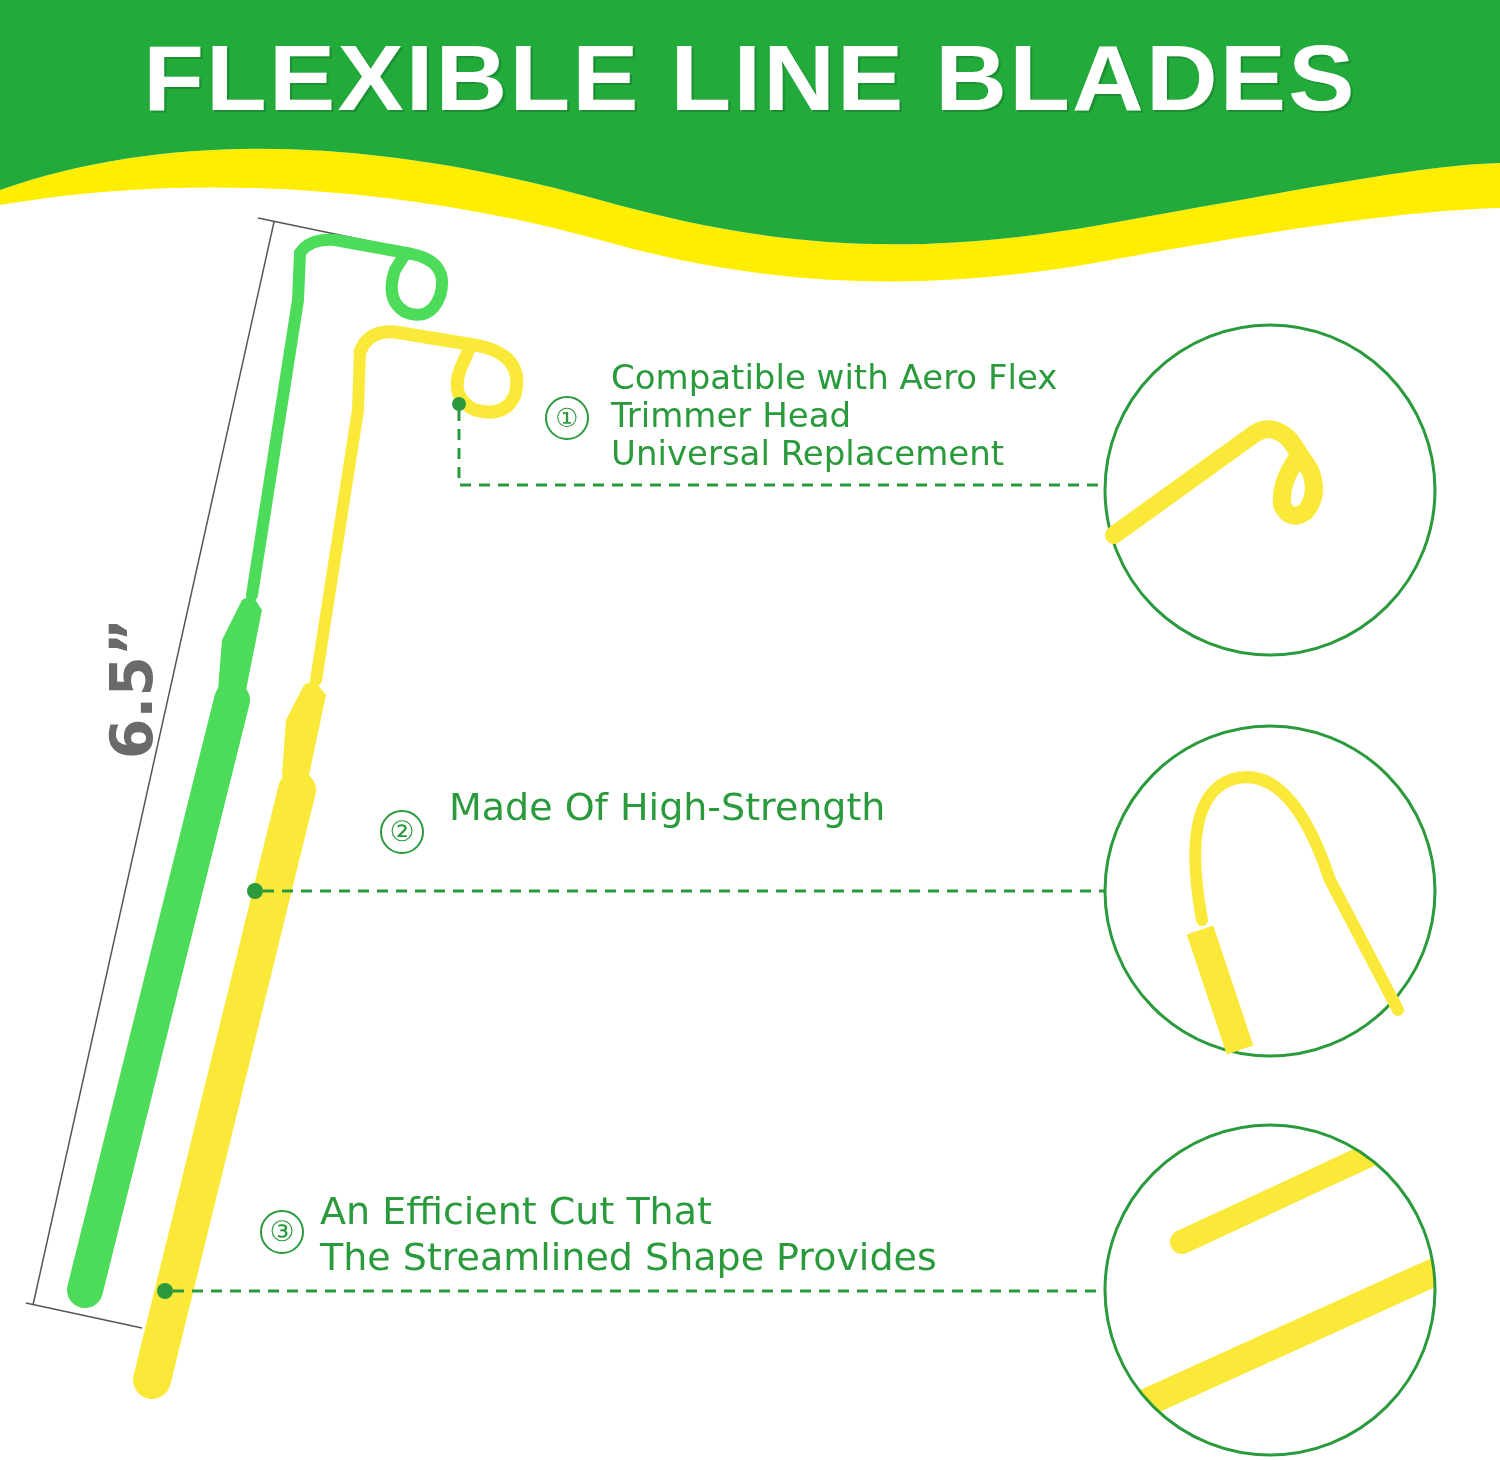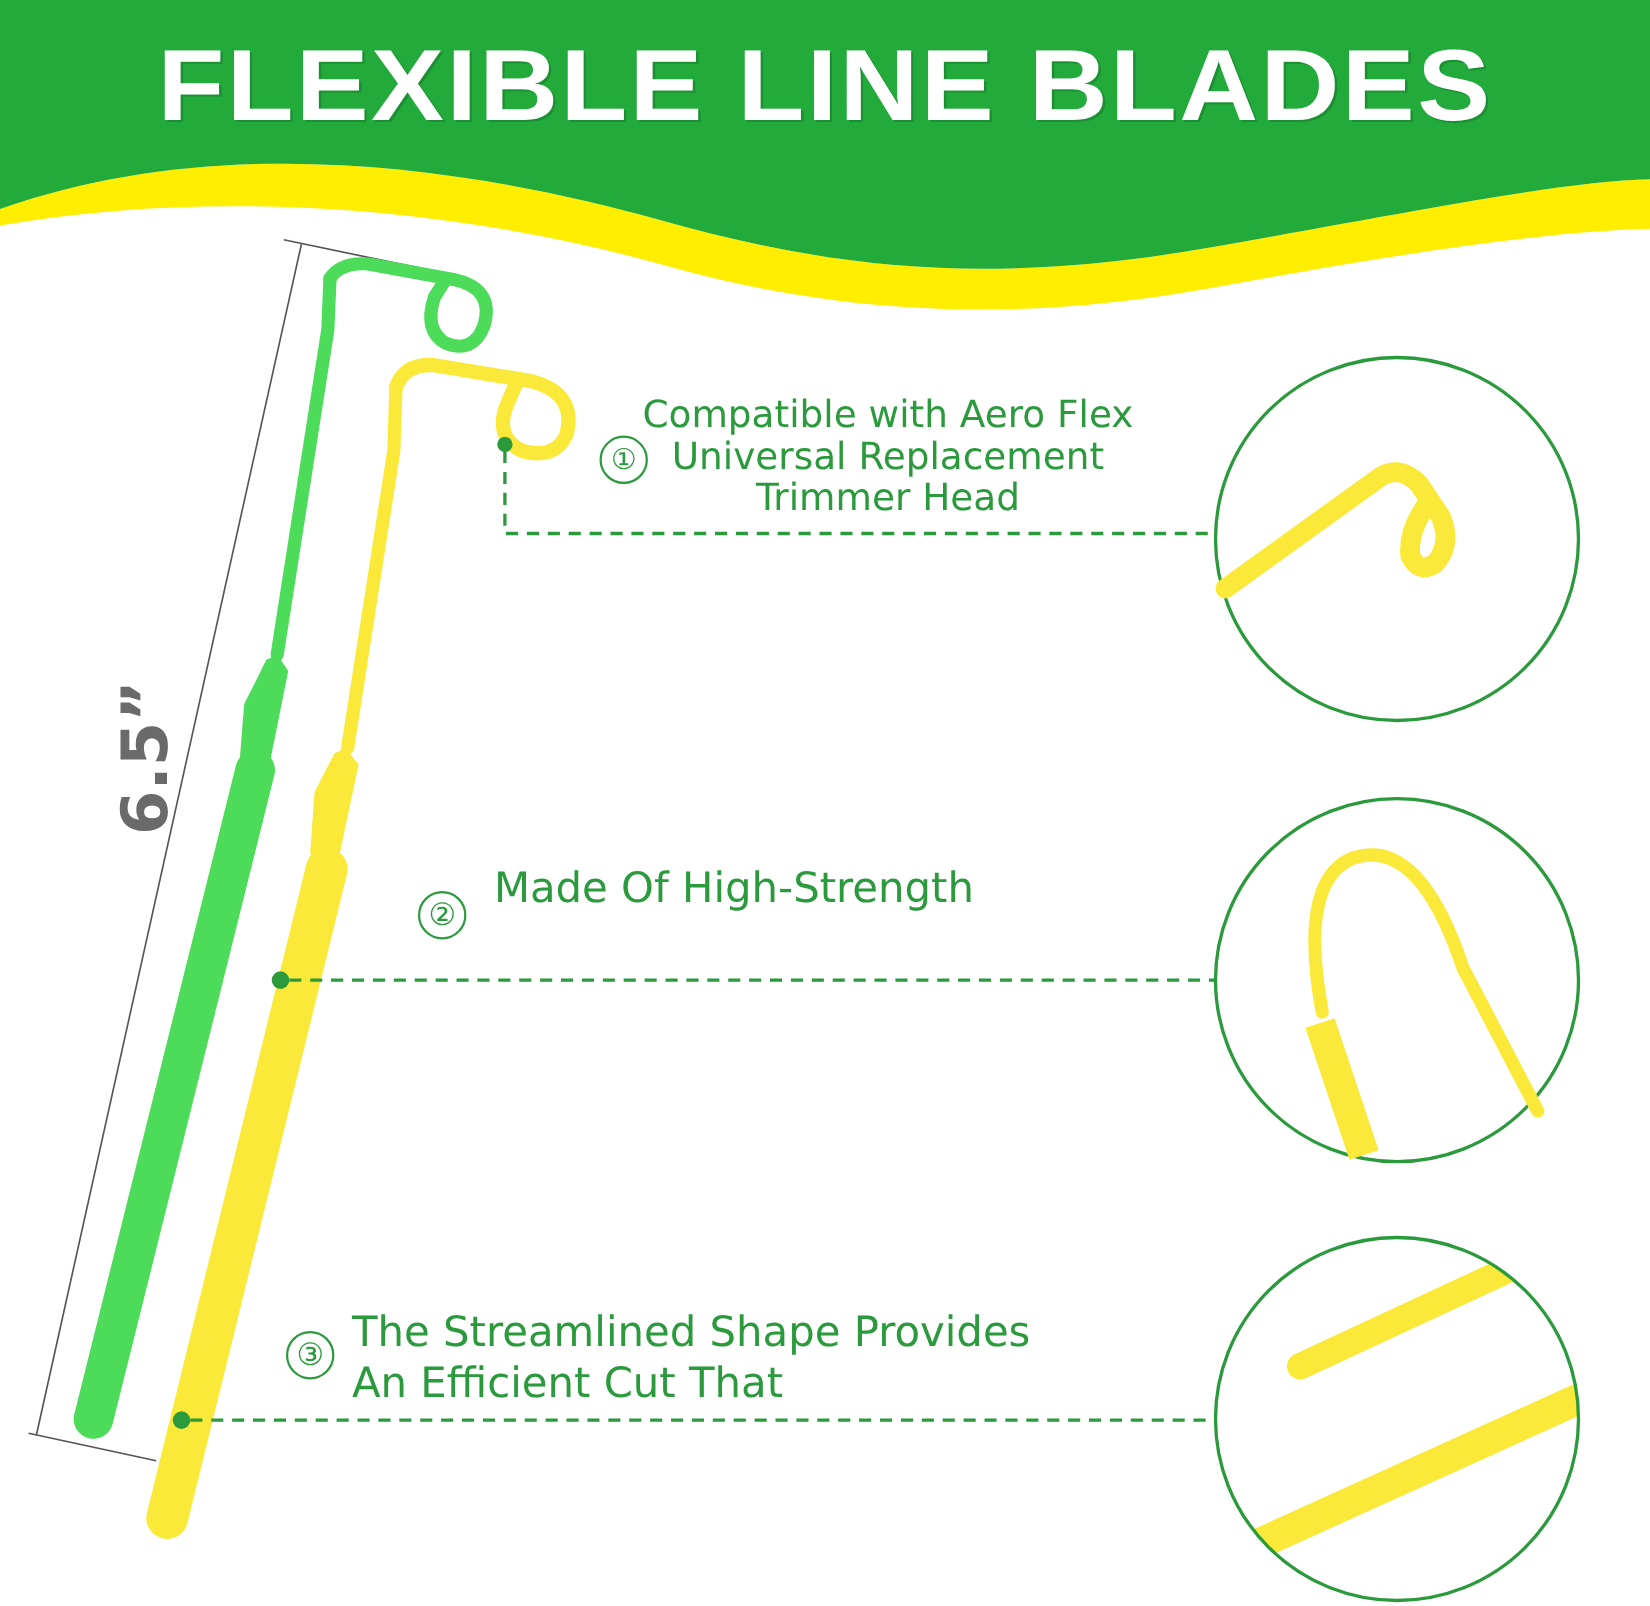--- a/index.html
+++ b/index.html
@@ -95,33 +95,33 @@
       <line x1="1130" y1="1410" x2="1450" y2="1265" stroke-width="28"></line>
     </g>
     <circle cx="1270" cy="1290" r="165" fill="none" stroke="#2a9a3c" stroke-width="3"></circle>
   </g>
 </svg>
 
 <div class="dim-label">6.5”</div>
 
 <div class="feature" style="left:545px; top:358px;">
   <span class="num" style="left:0; top:38px; width:40px; height:40px; line-height:40px; font-size:26px;">①</span>
-  <div style="margin-left:39px;text-align:center;">
+  <div style="margin-left:66px;">
     <span class="txt">Compatible with Aero Flex</span>
+    <span class="txt">Trimmer Head</span>
     <span class="txt">Universal Replacement</span>
-    <span class="txt">Trimmer Head</span>
   </div>
 </div>
 
 <div class="feature" style="left:380px; top:784px; font-size:38px; line-height:46px;">
   <span class="num" style="left:0; top:26px;">②</span>
   <div style="margin-left:69px;">
     <span class="txt">Made Of High-Strength</span>
   </div>
 </div>
 
 <div class="feature" style="left:260px; top:1188px; font-size:38px; line-height:46px;">
   <span class="num" style="left:0; top:22px;">③</span>
   <div style="margin-left:60px;">
+    <span class="txt">An Efficient Cut That</span>
     <span class="txt">The Streamlined Shape Provides</span>
-    <span class="txt">An Efficient Cut That</span>
   </div>
 </div>
 
 </body></html>

